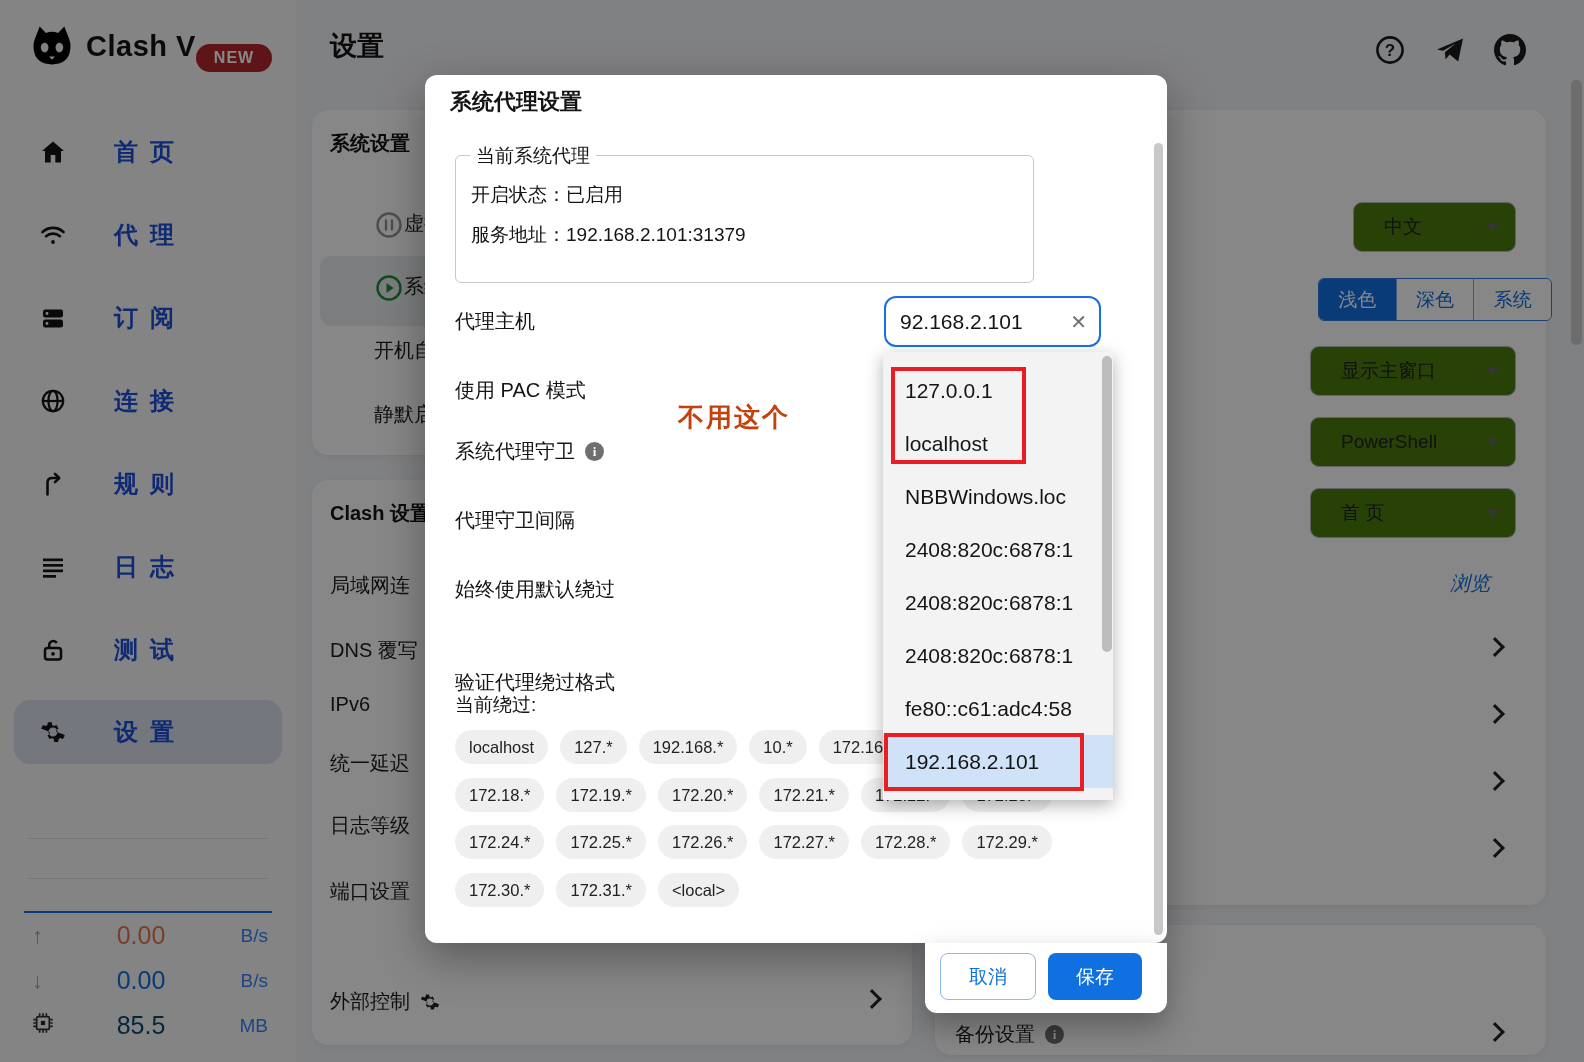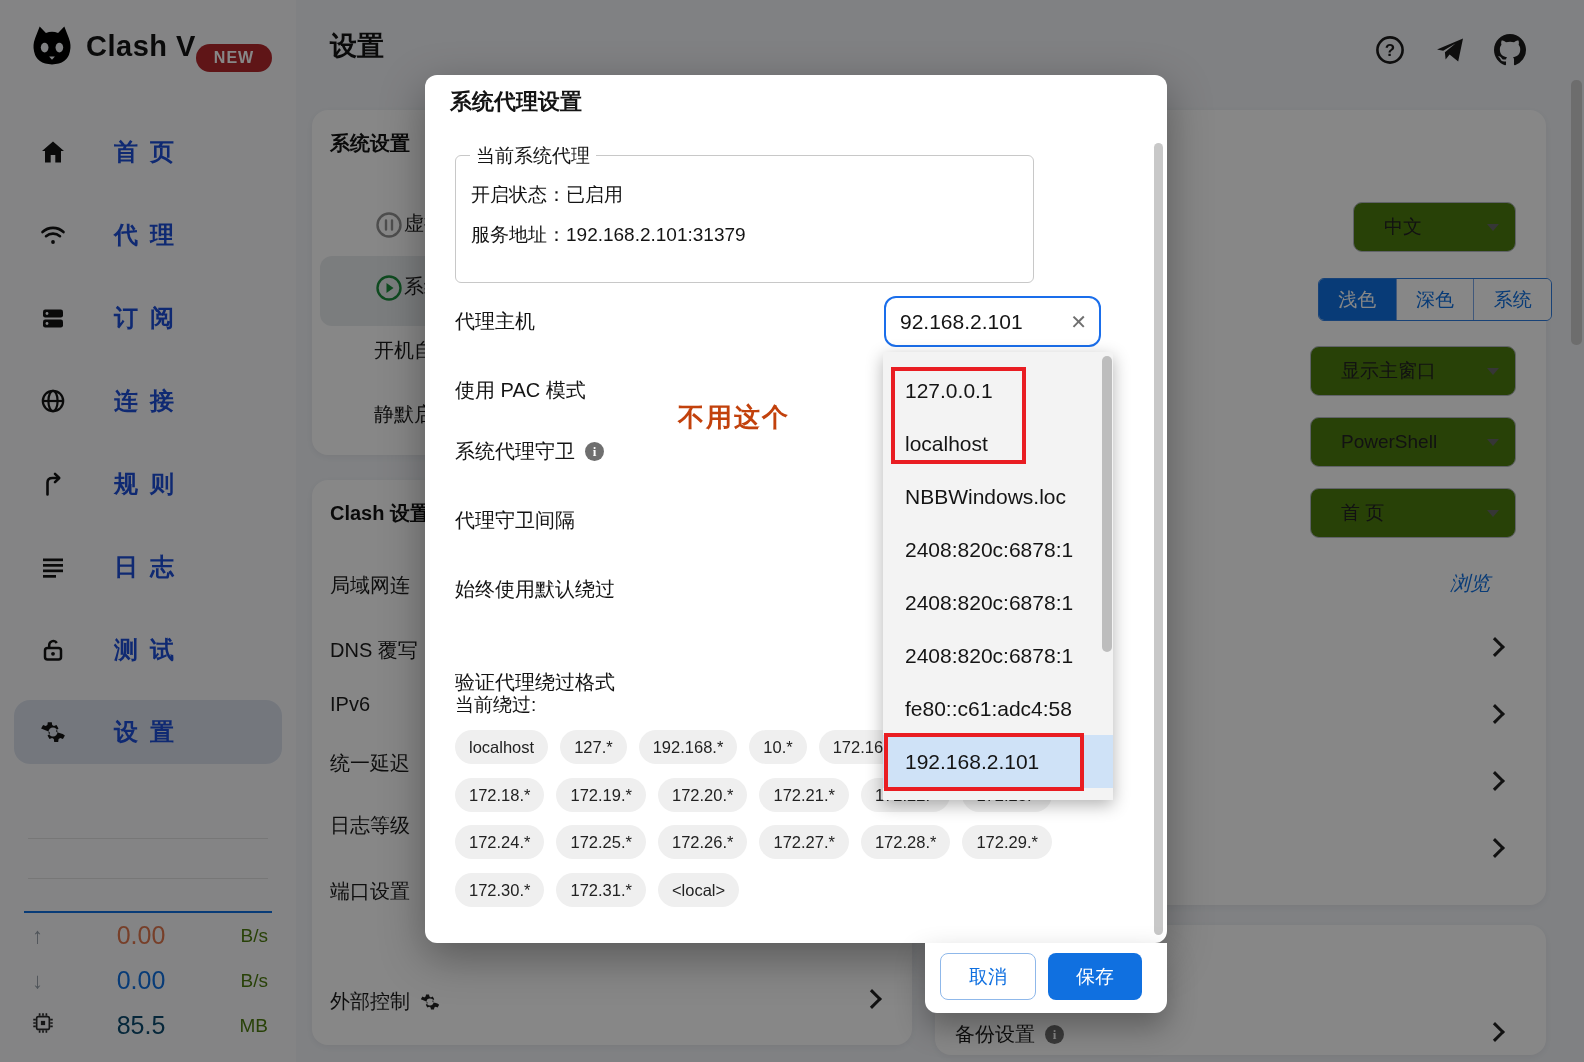--- a/index.html
+++ b/index.html
@@ -17,21 +17,21 @@
   .nav-item .nicon{width:26px;height:26px;flex:0 0 26px;color:#141414;}
   .nav-item .nlabel{margin-left:48px;font-size:24px;font-weight:700;color:#1d4ed8;letter-spacing:12px;white-space:nowrap;}
   .nav-item.sel{height:64px;margin:9px 14px 10px 14px;padding-left:26px;background:#dbe1ed;border-radius:16px;}
   .sb-div1{position:absolute;left:28px;top:838px;width:240px;height:1px;background:#e0e0e0;}
   .sb-div2{position:absolute;left:28px;top:878px;width:240px;height:1px;background:#e0e0e0;}
   .sb-div3{position:absolute;left:24px;top:911px;width:248px;height:2px;background:#1070e0;}
   .stats{position:absolute;top:913px;left:0;right:0;}
   .stat-row{height:45px;display:flex;align-items:center;padding:0 28px 0 32px;}
   .stat-ico{width:26px;font-size:22px;color:#98a1ab;}
   .stat-val{flex:1;text-align:center;font-size:25px;}
-  .stat-unit{width:44px;text-align:right;font-size:19px;color:#4d7c0f;}
+  .stat-unit{width:44px;text-align:right;font-size:19px;color:#3b82f6;}
   .stat-up .stat-val{color:#e0784f;}
   .stat-down .stat-val{color:#1070e0;}
   .stat-mem .stat-val{color:#0c4a6e;}
 
   
   .main{position:absolute;left:296px;top:0;right:0;bottom:0;background:#f2f4f8;z-index:1;}
   .page-title{position:absolute;left:34px;top:28px;font-size:27px;font-weight:700;color:#141414;}
   .hdr-icons{position:absolute;top:34px;right:58px;display:flex;gap:28px;}
   .hdr-icons .hicon{width:32px;height:32px;color:#1b1b1b;cursor:pointer;}
 

